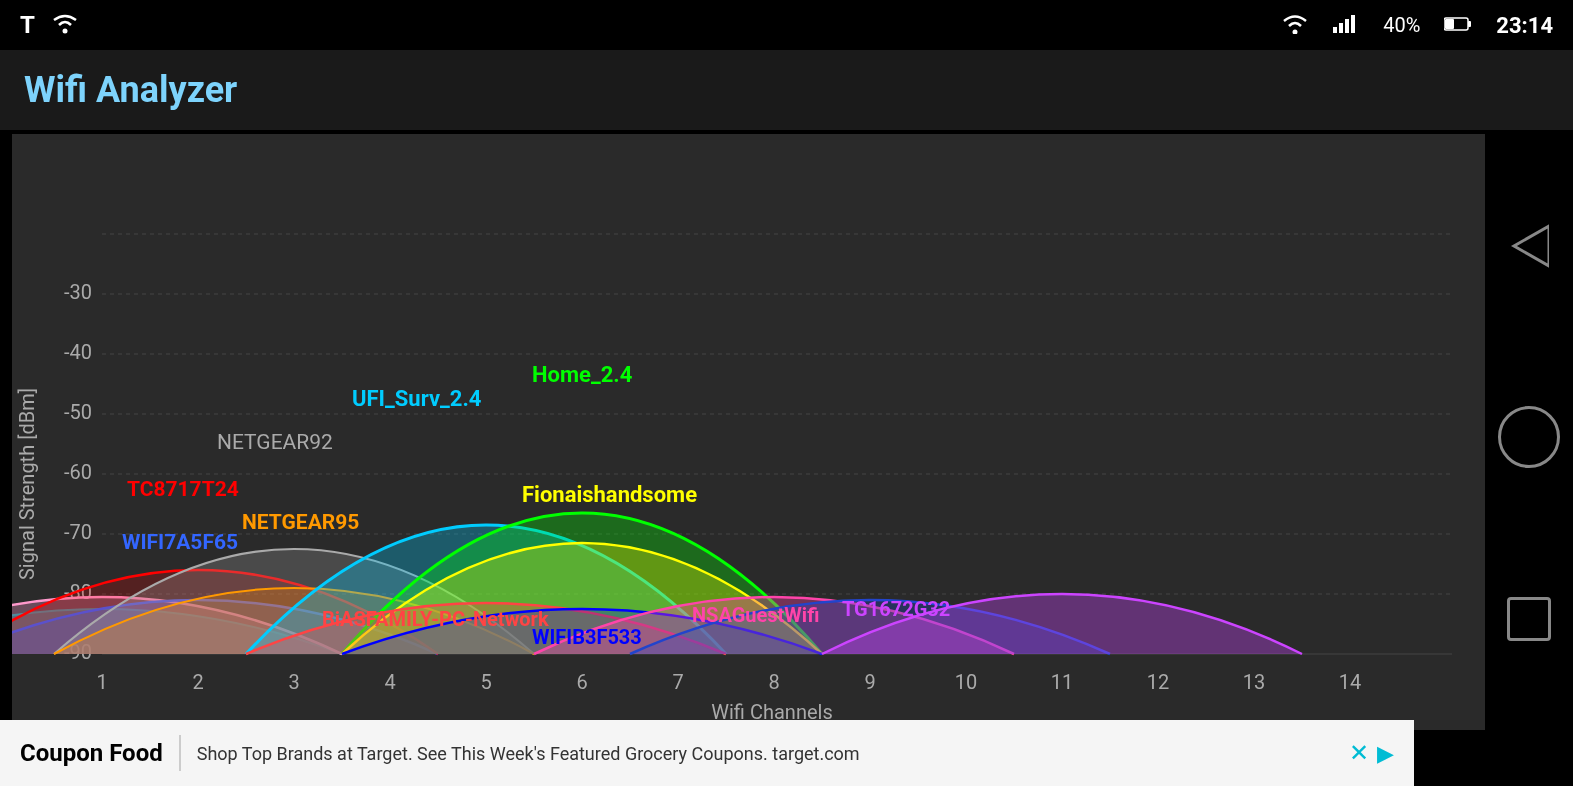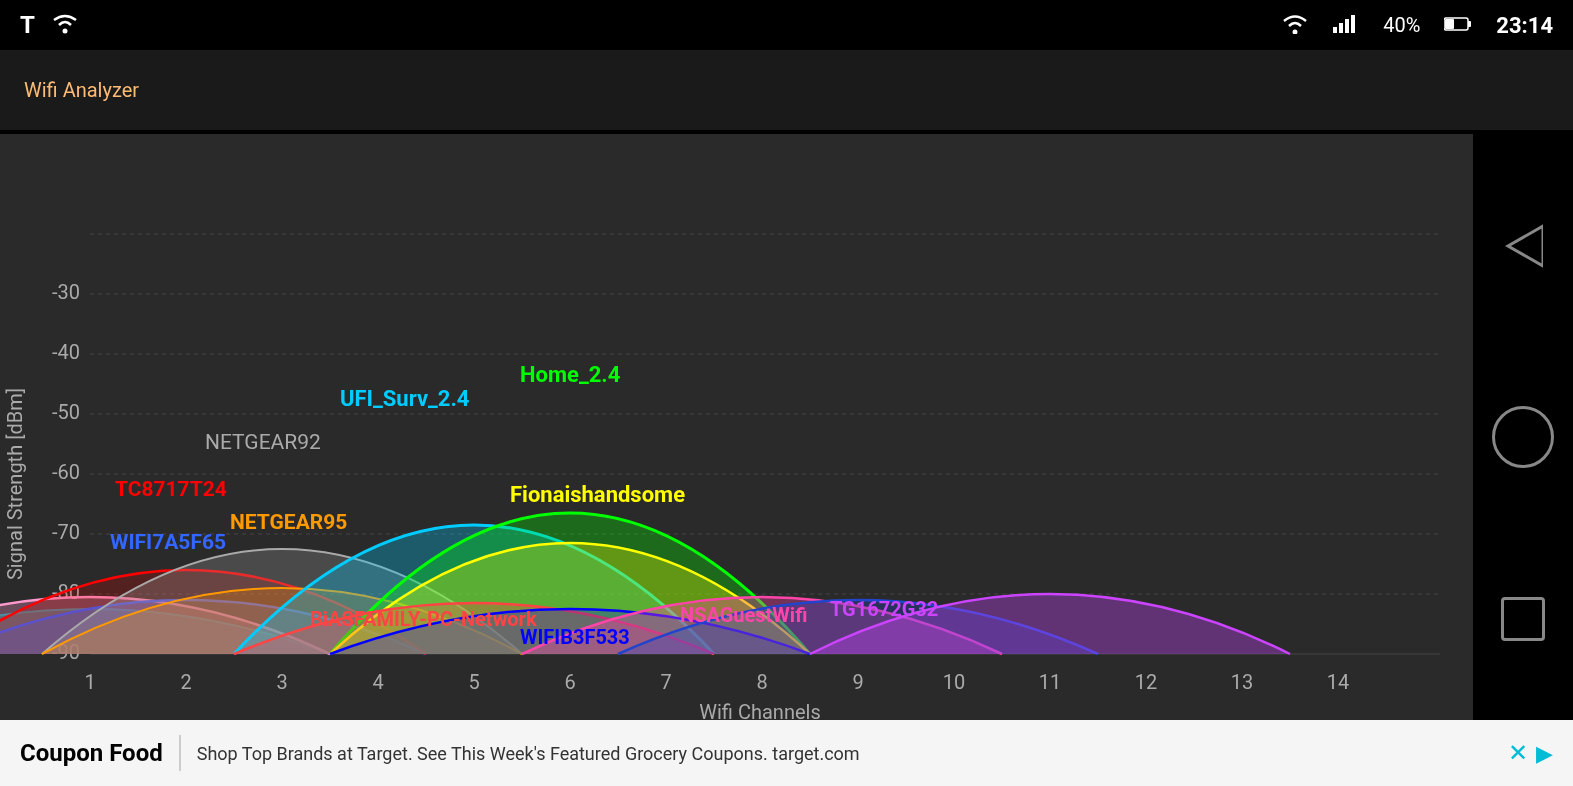--- a/index.html
+++ b/index.html
@@ -40,23 +40,23 @@
     #app-bar {
       width: 1573px;
       height: 80px;
       background: #1a1a1a;
       display: flex;
       align-items: center;
       padding: 0 24px;
       color: #fff;
     }
     #app-bar .app-title {
-      font-size: 20px;
-      font-weight: normal;
-      color: #fdba74;
+      font-size: 36px;
+      font-weight: bold;
+      color: #7dd3fc;
       flex: 1;
     }
     .app-bar-actions {
       display: flex;
       align-items: center;
       gap: 24px;
     }
     .action-btn {
       display: flex;
       align-items: center;
@@ -67,26 +67,26 @@
     }
     .star-icon { font-size: 28px; color: #bbb; cursor: pointer; }
     .more-icon { font-size: 28px; color: #bbb; cursor: pointer; letter-spacing: 1px; }
 
     
     #main-area {
       width: 1473px;
       height: 596px;
       background: #1c1c1c;
       position: relative;
-      margin: 4px 0 0 0;
+      margin: 4px 0 0 12px;
     }
 
     
     #ad-bar {
-      width: 1573px;
+      width: 1414px;
       height: 66px;
       background: #f5f5f5;
       display: flex;
       align-items: center;
       padding: 0 20px;
       position: absolute;
       bottom: 0;
       left: 0;
     }
     .ad-brand {

